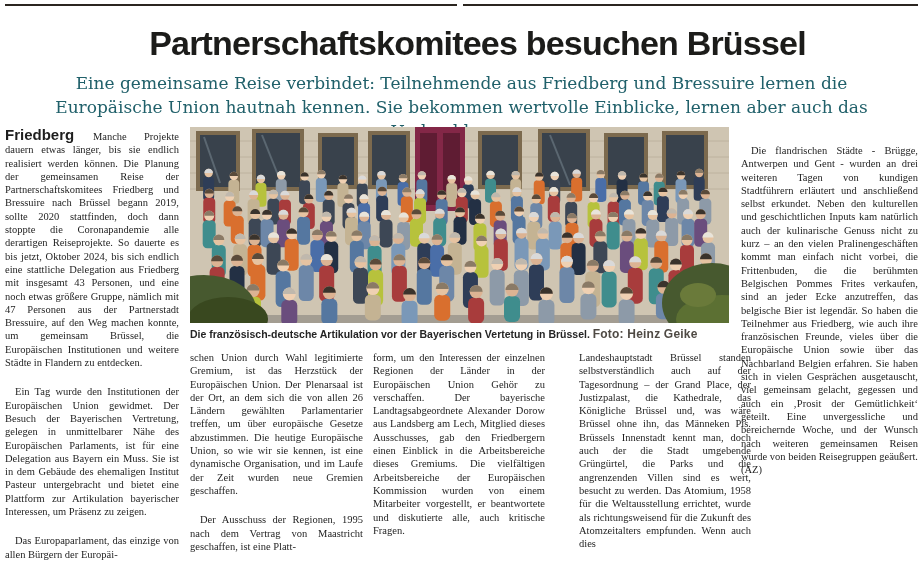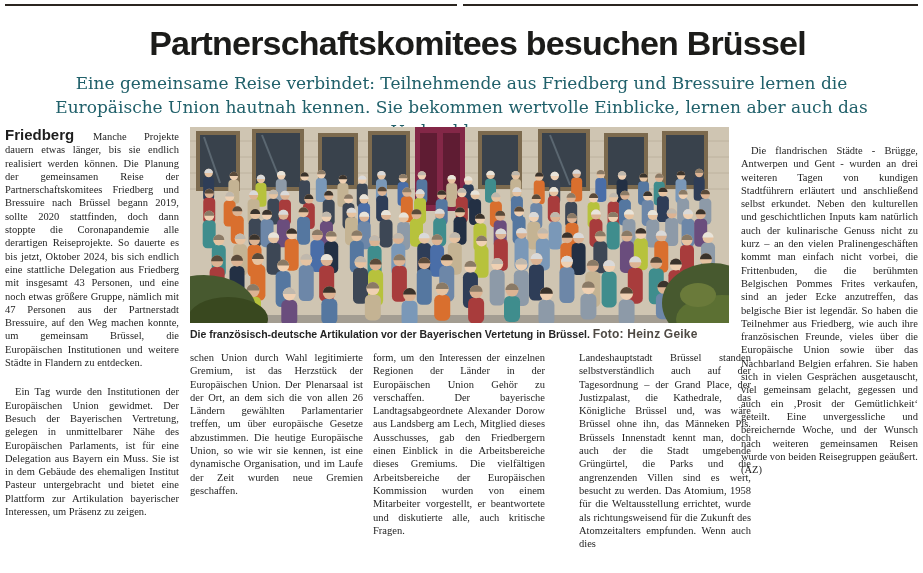--- a/index.html
+++ b/index.html
@@ -538,23 +538,25 @@
 
   <figcaption class="caption">
     <span>Die französisch-deutsche Artikulation vor der Bayerischen Vertetung in Brüssel.</span>
     <span class="credit">Foto: Heinz Geike</span>
   </figcaption>
 
   <div>
       <div class="col col1">
         <p><strong class="dateline">Friedberg </strong>Manche Projekte dauern etwas länger, bis sie endlich realisiert werden können. Die Planung der gemeinsamen Reise der Partnerschaftskomitees Friedberg und Bressuire nach Brüssel begann 2019, sollte 2020 stattfinden, doch dann stoppte die Coronapandemie alle derartigen Reiseprojekte. So dauerte es bis jetzt, Oktober 2024, bis sich endlich eine stattliche Delegation aus Friedberg mit insgesamt 43 Personen, und eine noch etwas größere Gruppe, nämlich mit 47 Personen aus der Partnerstadt Bressuire, auf den Weg machen konnte, um gemeinsam Brüssel, die Europäischen Institutionen und weitere Städte in Flandern zu entdecken.</p>
         <p class="indent">Ein Tag wurde den Institutionen der Europäischen Union gewidmet. Der Besuch der Bayerischen Vertretung, gelegen in unmittelbarer Nähe des Europäischen Parlaments, ist für eine Delegation aus Bayern ein Muss. Sie ist in dem Gebäude des ehemaligen Institut Pasteur untergebracht und bietet eine Plattform zur Artikulation bayerischer Interessen, um Präsenz zu zeigen.</p>
+        <p class="indent">Das Europaparlament, das einzige von allen Bürgern der Europäi-</p>
       </div>
       <div class="col col2">
         <p>schen Union durch Wahl legitimierte Gremium, ist das Herzstück der Europäischen Union. Der Plenarsaal ist der Ort, an dem sich die von allen 26 Ländern gewählten Parlamentarier treffen, um über europäische Gesetze abzustimmen. Die heutige Europäische Union, so wie wir sie kennen, ist eine dynamische Organisation, und im Laufe der Zeit wurden neue Gremien geschaffen.</p>
+        <p class="indent">Der Ausschuss der Regionen, 1995 nach dem Vertrag von Maastricht geschaffen, ist eine Platt-</p>
       </div>
       <div class="col col3">
         <p>form, um den Interessen der einzelnen Regionen der Länder in der Europäischen Union Gehör zu verschaffen. Der bayerische Landtagsabgeordnete Alexander Dorow aus Landsberg am Lech, Mitglied dieses Ausschusses, gab den Friedbergern einen Einblick in die Arbeitsbereiche dieses Gremiums. Die vielfältigen Arbeitsbereiche der Europäischen Kommission wurden von einem Mitarbeiter vorgestellt, er beantwortete und diskutierte alle, auch kritische Fragen.</p>
       </div>
       <div class="col col4">
         <p>Landeshauptstadt Brüssel standen selbstverständlich auch auf der Tagesordnung – der Grand Place, der Justizpalast, die Kathedrale, das Königliche Brüssel und, was wäre Brüssel ohne ihn, das Männeken Pis. Brüssels Innenstadt kennt man, doch auch der die Stadt umgebende Grüngürtel, die Parks und die angrenzenden Villen sind es wert, besucht zu werden. Das Atomium, 1958 für die Weltausstellung errichtet, wurde als richtungsweisend für die Zukunft des Atomzeitalters empfunden. Wenn auch dies</p>
       </div>
       <div class="col col5">
         <p class="indent">Die flandrischen Städte - Brügge, Antwerpen und Gent - wurden an drei weiteren Tagen von kundigen Stadtführern erläutert und anschließend selbst erkundet. Neben den kulturellen und geschichtlichen Inputs kam natürlich auch der kulinarische Genuss nicht zu kurz – an den vielen Pralinengeschäften kommt man einfach nicht vorbei, die Frittenbuden, die die berühmten Belgischen Pommes Frites verkaufen, sind an jeder Ecke anzutreffen, das belgische Bier ist legendär. So haben die Teilnehmer aus Friedberg, wie auch ihre französischen Freunde, vieles über die Europäische Union sowie über das Nachbarland Belgien erfahren. Sie haben sich in vielen Gesprächen ausgetauscht, viel gemeinsam gelacht, gegessen und auch ein ‚Prosit der Gemütlichkeit‘ geteilt. Eine unvergessliche und bereichernde Woche, und der Wunsch nach weiteren gemeinsamen Reisen wurde von beiden Reisegruppen geäußert. (AZ)</p>
       </div>

